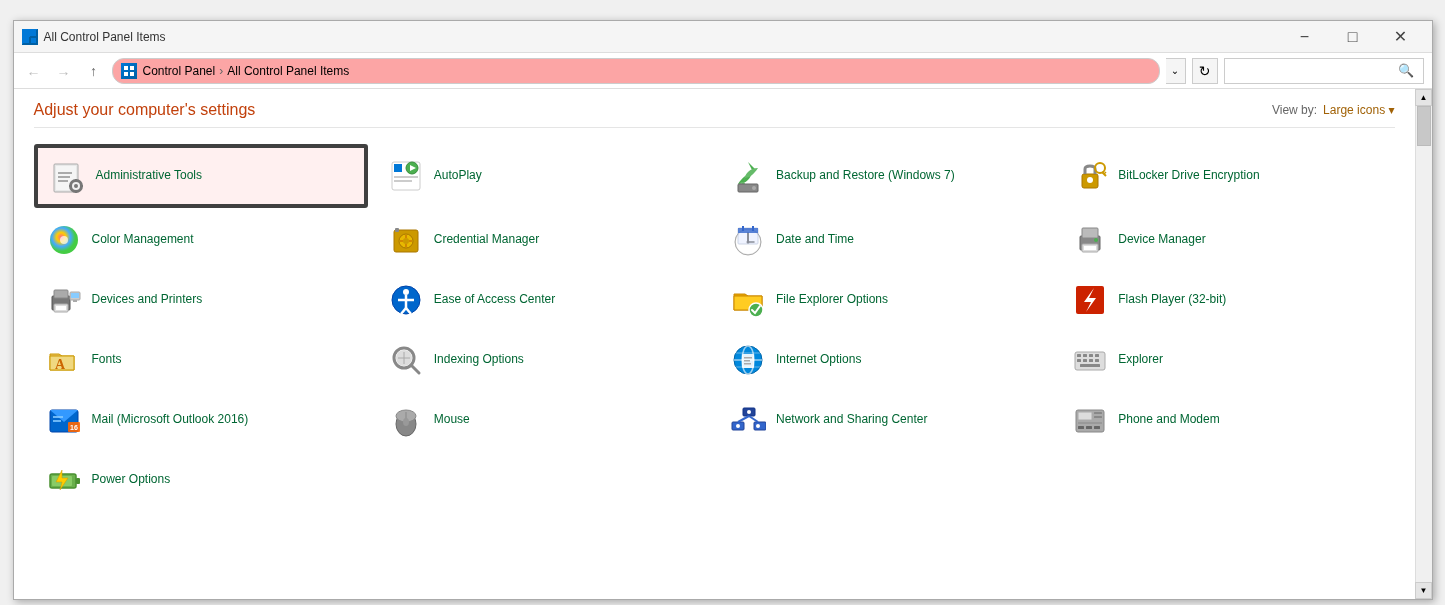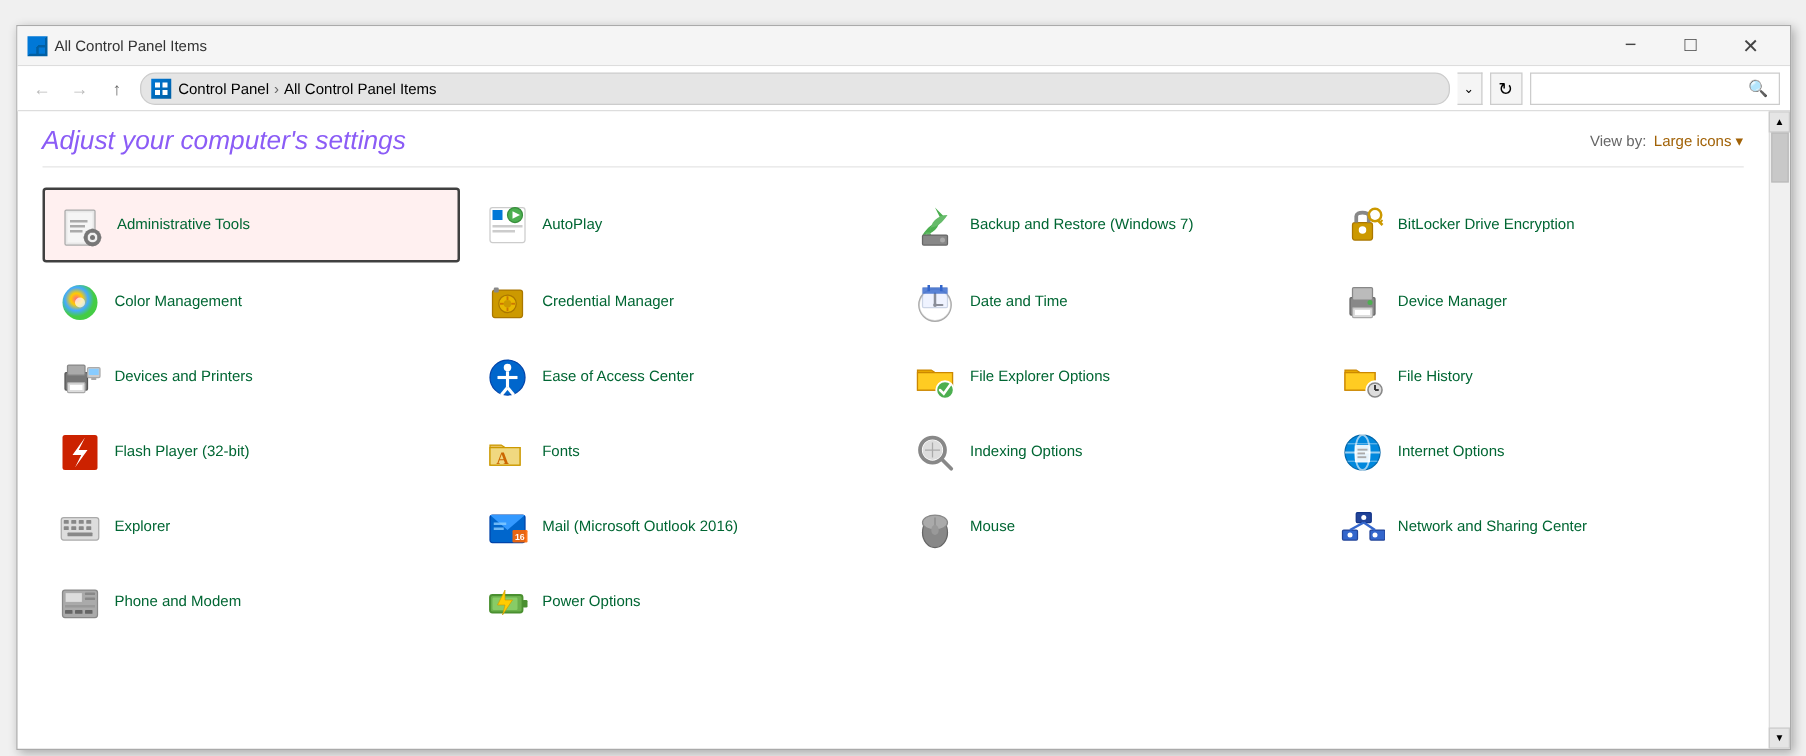--- a/index.html
+++ b/index.html
@@ -74,21 +74,21 @@
       font-size: 14px;
       color: #666;
       display: flex; align-items: center; justify-content: center;
       border-radius: 3px;
     }
     .nav-btn.disabled { color: #bbb; cursor: default; }
     .address-path {
       flex: 1;
       height: 26px;
       border: 1px solid #ccc;
-      background: #e5e5e5;
+      background: #fca5a5;
       display: flex;
       align-items: center;
       padding: 0 8px;
       font-size: 12px;
       color: #333;
       border-radius: 12px;
     }
     .path-icon {
       width: 16px; height: 16px;
       background: linear-gradient(135deg, #0078d7, #005fa3);
@@ -143,24 +143,23 @@
     }
     .content-header {
       display: flex;
       justify-content: space-between;
       align-items: center;
       margin-bottom: 16px;
       padding-bottom: 8px;
       border-bottom: 1px solid #e5e5e5;
     }
     .settings-title {
-      color: #8b5cf6;
-      font-size: 21px;
+      color: #c2410c;
+      font-size: 16px;
       font-weight: normal;
-      font-style: italic;
     }
     .view-by {
       display: flex;
       gap: 6px;
       font-size: 12px;
       color: #666;
     }
     .view-by-link {
       color: #a16207;
       cursor: pointer;
@@ -175,21 +174,21 @@
     .item {
       display: flex;
       align-items: center;
       gap: 8px;
       padding: 8px 10px;
       cursor: pointer;
       border-radius: 3px;
       min-height: 52px;
     }
     .item.selected {
-      border: 2px solid #404040;
+      border: 4px solid #404040;
       background: #fff0f0;
     }
     .item-icon {
       width: 40px; height: 40px;
       flex-shrink: 0;
       display: flex; align-items: center; justify-content: center;
       font-size: 28px;
     }
     .item-label {
       color: #006633;
@@ -434,35 +433,20 @@
               <path d="M4 12 L4 28 L32 28 L32 14 L18 14 L15 12 Z" fill="#e8a800" stroke="#cc8800" stroke-width="1"></path>
               <path d="M4 14 L32 14 L32 28 L4 28 Z" fill="#ffcc22" stroke="#cc8800" stroke-width="1"></path>
 
               <circle cx="26" cy="28" r="7" fill="#4caf50" stroke="white" stroke-width="1.5"></circle>
               <polyline points="22,28 25,31 30,24" fill="none" stroke="white" stroke-width="2" stroke-linecap="round"></polyline>
             </svg>
           </div>
           <span class="item-label">File Explorer Options</span>
         </div>
 
-        <div class="item">
-          <div class="item-icon">
-            <svg width="36" height="36" viewBox="0 0 36 36">
-
-              <path d="M4 12 L4 28 L28 28 L28 14 L16 14 L13 12 Z" fill="#e8a800" stroke="#cc8800" stroke-width="1"></path>
-              <path d="M4 14 L28 14 L28 28 L4 28 Z" fill="#ffcc22" stroke="#cc8800" stroke-width="1"></path>
-
-              <circle cx="28" cy="28" r="7" fill="#888" stroke="white" stroke-width="1.5"></circle>
-              <circle cx="28" cy="28" r="5" fill="#ddd"></circle>
-              <line x1="28" y1="28" x2="28" y2="24" stroke="#333" stroke-width="1.5"></line>
-              <line x1="28" y1="28" x2="31" y2="28" stroke="#333" stroke-width="1.5"></line>
-            </svg>
-          </div>
-          <span class="item-label">File History</span>
-        </div>
 
         <div class="item">
           <div class="item-icon">
             <svg width="36" height="36" viewBox="0 0 36 36">
               <rect x="4" y="4" width="28" height="28" rx="2" fill="#cc2200"></rect>
               <path d="M22 6 L12 20 L19 20 L14 30 L24 16 L17 16 Z" fill="white"></path>
             </svg>
           </div>
           <span class="item-label">Flash Player (32-bit)</span>
         </div>

